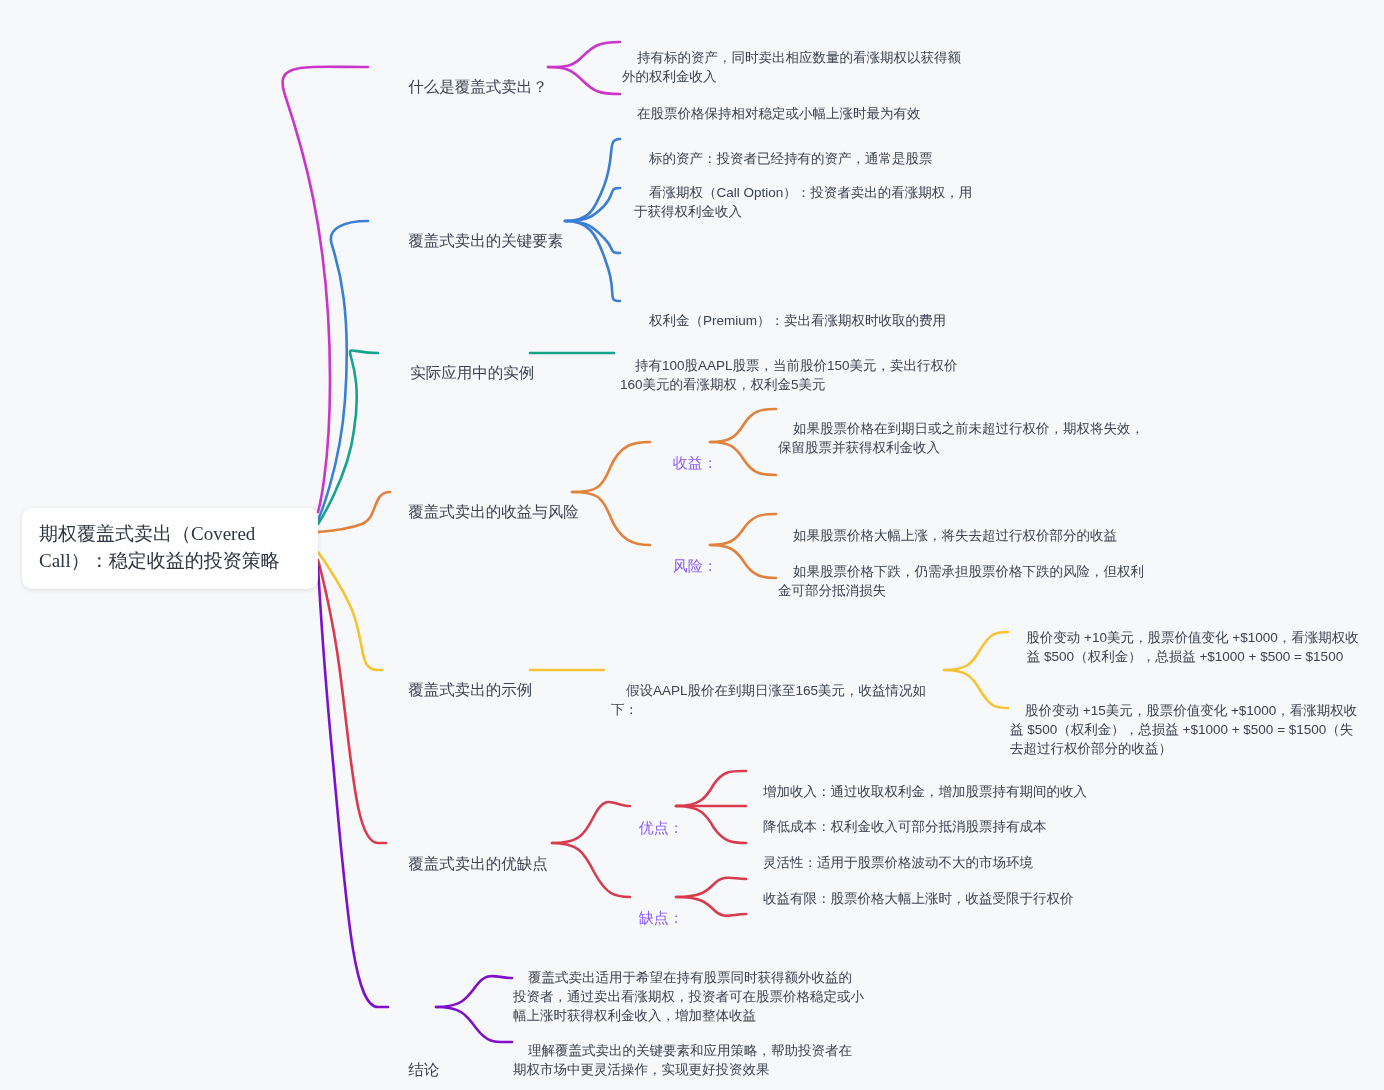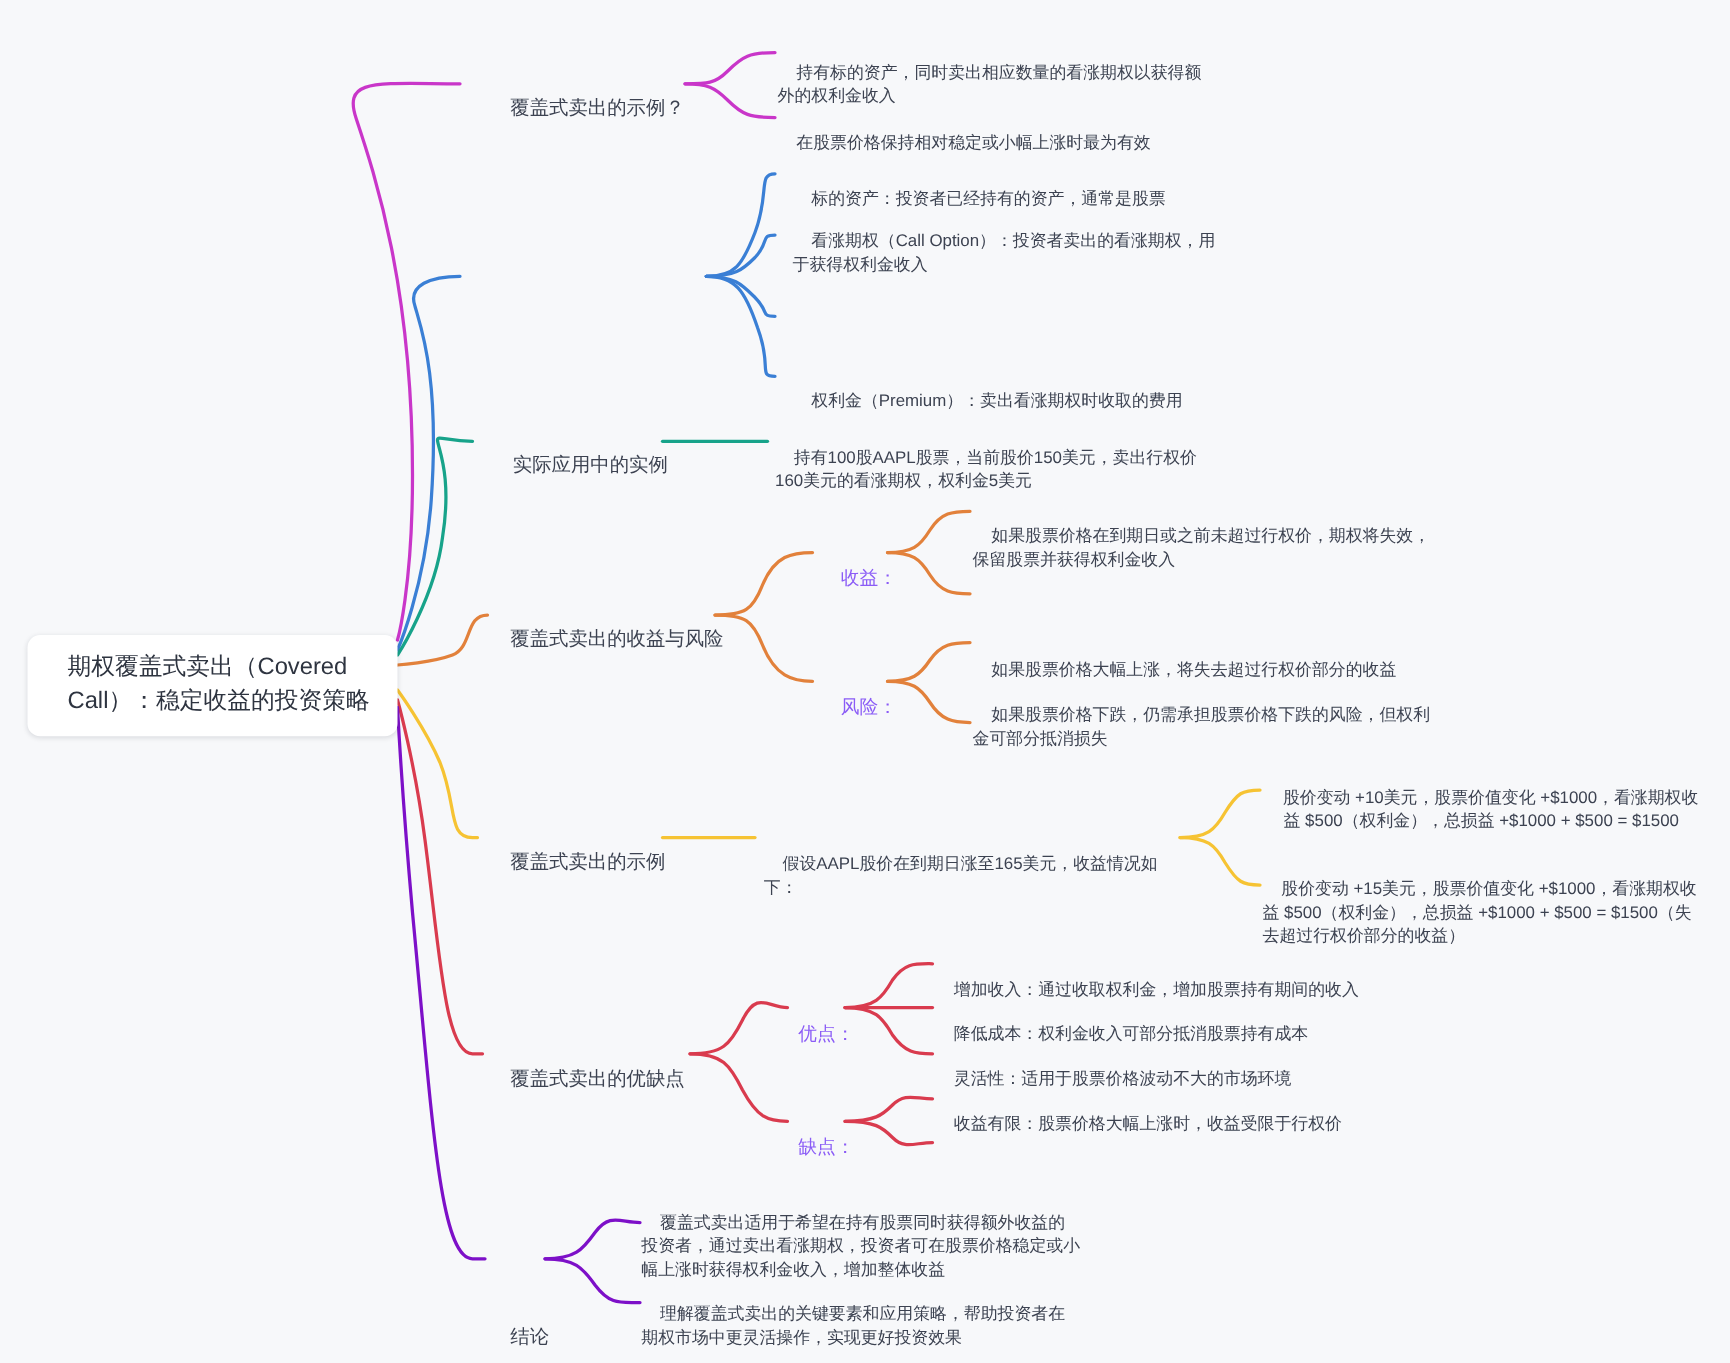--- a/index.html
+++ b/index.html
@@ -31,25 +31,26 @@
     position: absolute;
     line-height: 1.32;
     white-space: pre-wrap;
     color: #3c4251;
   }
   .root-node {
     position: absolute;
     background: #ffffff;
     border-radius: 10px;
     box-shadow: 0 1px 4px rgba(20,28,50,0.13);
-    padding: 13px 16px 14px 32px;
+    padding: 13px 16px 14px 17px;
     font-size: 19px;
     line-height: 1.42;
     color: #2e3440;
     box-sizing: border-box;
+    font-family: Liberation Serif, serif;
   }
   .b1 {  
     font-size: 15.5px;
     color: #3c4251;
   }
   .b2 {  
     font-size: 15px;
     color: #8b5cf6;
   }
   .leaf {
@@ -105,29 +106,32 @@
       <path stroke="#7d10c8" d="M436,1007 C460,1007 466,1000 476,986 C488,970 496,978 512,978"></path>
       <path stroke="#7d10c8" d="M436,1007 C460,1007 466,1014 476,1028 C488,1044 496,1042 512,1042"></path>
     </g>
   </svg>
 
   <div class="root-node" style="left:22px; top:508px; width:296px;">
     <span>期权覆盖式卖出（Covered Call）：稳定收益的投资策略</span>
   </div>
 
   <div class="node b1" style="left:391px; top:57px;">
-    <span>覆盖式卖出的示例？</span>
+    <span>什么是覆盖式卖出？</span>
   </div>
   <div class="node leaf" style="left:622px; top:29px; width:350px;">
     <span>持有标的资产，同时卖出相应数量的看涨期权以获得额外的权利金收入</span>
   </div>
   <div class="node leaf" style="left:622px; top:85px; width:350px;">
     <span>在股票价格保持相对稳定或小幅上涨时最为有效</span>
   </div>
 
+  <div class="node b1" style="left:391px; top:211px;">
+    <span>覆盖式卖出的关键要素</span>
+  </div>
   <div class="node leaf" style="left:634px; top:130px; width:350px;">
     <span>标的资产：投资者已经持有的资产，通常是股票</span>
   </div>
   <div class="node leaf" style="left:634px; top:164px; width:342px;">
     <span>看涨期权（Call Option）：投资者卖出的看涨期权，用于获得权利金收入</span>
   </div>
   <div class="node leaf" style="left:634px; top:292px; width:350px;">
     <span>权利金（Premium）：卖出看涨期权时收取的费用</span>
   </div>
 

